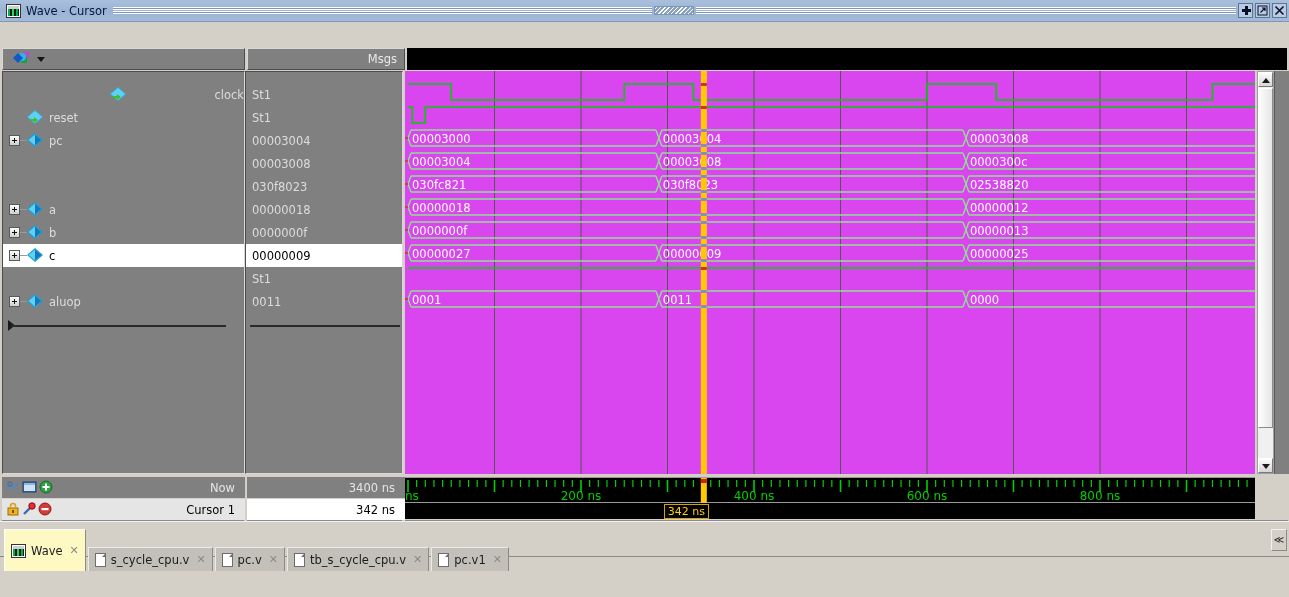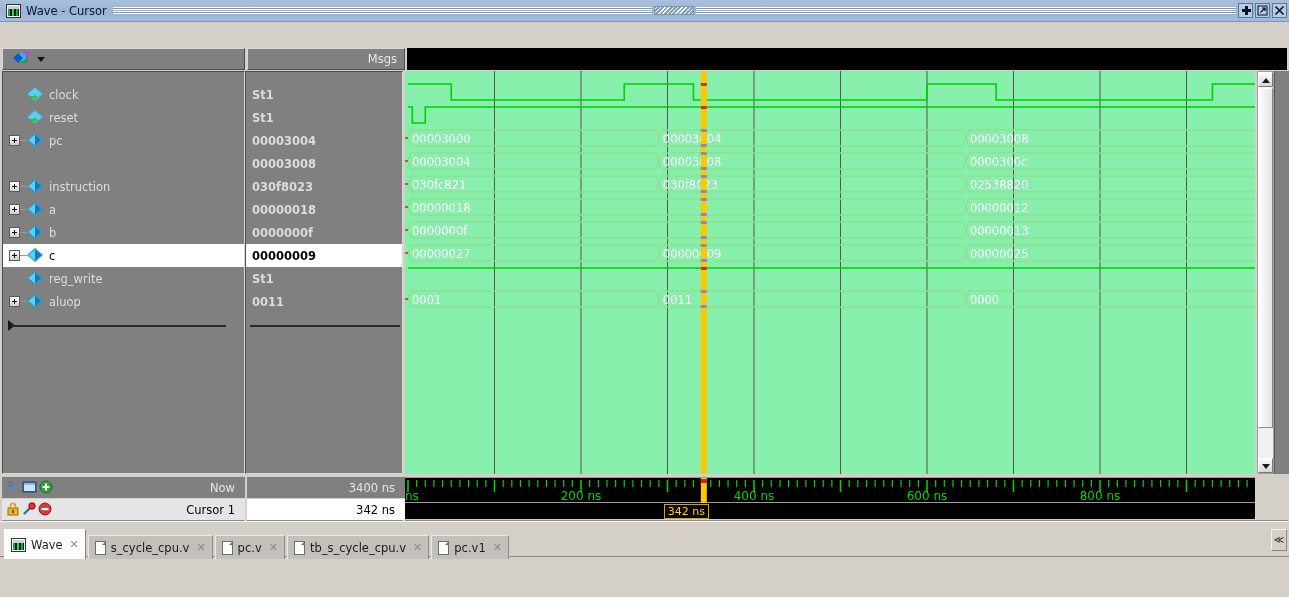--- a/index.html
+++ b/index.html
@@ -86,21 +86,20 @@
   
   .names-panel {
     position: absolute; left: 2px; top: 25px; width: 243px; height: 403px;
     background: #fff; border: 1px solid; border-color: #4d4d4d #d8d8d8 #d8d8d8 #4d4d4d;
     overflow: hidden;
   }
   .vals-panel {
     position: absolute; left: 245px; top: 25px; width: 158px; height: 403px;
     background: #fff; border: 1px solid; border-color: #4d4d4d #d8d8d8 #d8d8d8 #4d4d4d;
     overflow: hidden;
-    font-weight: bold;
   }
   .names-inner, .vals-inner { position: absolute; left: 0; top: 0; right: 0; bottom: 0; background: #808080; }
   .vrow {
     position: absolute; left: 0; right: 0; height: 23px;
     display: flex; align-items: center;
     color: #dcdcdc; font-size: 11.5px; white-space: nowrap;
   }
   .vrow.sel { background: #ffffff; color: #000; }
   .names-inner .vrow { padding-left: 6px; }
   .vals-inner .vrow { padding-left: 6px; }
@@ -125,21 +124,21 @@
     position: absolute; left: 5px; top: 248px; width: 8px; height: 11px;
   }
   .tree-rule {
     position: absolute; left: 8px; top: 253px; width: 215px; height: 2px;
     background: #2a2a2a;
   }
 
   
   .wave-panel {
     position: absolute; left: 405px; top: 25px; width: 850px; height: 403px;
-    background: #86efac; overflow: hidden;
+    background: #d946ef; overflow: hidden;
   }
   .wave-svg { position: absolute; left: 0; top: 0; }
 
   
   .vscroll {
     position: absolute; left: 1257px; top: 25px; width: 17px; height: 403px;
     background: #f0f0f0; border: 1px solid #a0a0a0;
   }
   .vs-btn {
     position: absolute; left: 0; width: 15px; height: 15px;
@@ -209,21 +208,21 @@
     position: absolute; left: 0; top: 521px; width: 1289px; height: 76px;
     background: #d4d0c8; border-top: 1px solid #f2f2f2;
   }
   .tabs { position: absolute; left: 4px; top: 7px; display: flex; align-items: flex-end; }
   .tab {
     height: 24px; display: flex; align-items: center; gap: 5px;
     padding: 0 6px 0 6px; margin-right: 2px;
     background: #c3c0b9; border: 1px solid; border-color: #eceae6 #8d8a84 #8d8a84 #eceae6;
     border-bottom: none; color: #1b1b1b; font-size: 11.5px; white-space: nowrap;
   }
-  .tab.active { background: #ffffff; height: 30px; border-color: #ffffff #8d8a84 #8d8a84 #ffffff; }
+  .tab.active { background: #fef9c3; height: 42px; border-color: #ffffff #8d8a84 #8d8a84 #ffffff; }
   .tab .doc {
     width: 11px; height: 14px; flex: none; background: #fff; border: 1px solid #6d6d6d; position: relative;
   }
   .tab .doc::after { content: ""; position: absolute; right: -1px; top: -1px;
     border-left: 4px solid transparent; border-bottom: 4px solid #6d6d6d; }
   .tab .wv {
     width: 15px; height: 14px; flex: none; background: #fff; border: 1px solid #333; position: relative; overflow: hidden;
   }
   .tab .wv::before { content:""; position:absolute; left:1px; top:4px; right:1px; bottom:1px;
     background: linear-gradient(to right,#00b050 0 2px,transparent 2px 4px,#2bd16b 4px 6px,transparent 6px 8px,#00b050 8px 10px,transparent 10px 12px),#061e10; }
@@ -280,21 +279,21 @@
           </svg>
         </span>
         <span class="caret-dn"></span>
       </div>
       <div class="hdr-vals">Msgs</div>
       <div class="hdr-wave"></div>
     </div>
 
     <div class="names-panel">
       <div class="names-inner" id="names-inner">
-          <div class="vrow" style="top: 11px;">
+          <div class="vrow" style="top: 11px; justify-content: space-between;">
             <span class="spacer-l"></span>
             <span class="dia">
               <svg width="17" height="15">
                 <polygon points="8,0 16,7 8,14 0,7" fill="#29b7e8"></polygon>
                 <polygon points="8,1 15,7 8,13 1,7" fill="#5fd0f5"></polygon>
                 <path d="M3 9 l4 0 0 -2 4 3 -4 3 0 -2 -4 0z" fill="#3fbf2a"></path>
               </svg>
             </span>
             <span class="nm">clock</span>
           </div>
@@ -314,32 +313,20 @@
             <span class="elbow"></span>
             <span class="dia">
               <svg width="17" height="15">
                 <polygon points="8,0 16,7 8,14 0,7" fill="#1b9fd4"></polygon>
                 <polygon points="8,1.5 14.5,7 8,12.5 1.5,7" fill="#5fd0f5"></polygon>
                 <polygon points="8,1.5 8,12.5 14.5,7" fill="#1578ba"></polygon>
               </svg>
             </span>
             <span class="nm">pc</span>
           </div>
-          <div class="vrow" style="top: 103px;">
-            <span class="expander"></span>
-            <span class="elbow"></span>
-            <span class="dia">
-              <svg width="17" height="15">
-                <polygon points="8,0 16,7 8,14 0,7" fill="#1b9fd4"></polygon>
-                <polygon points="8,1.5 14.5,7 8,12.5 1.5,7" fill="#5fd0f5"></polygon>
-                <polygon points="8,1.5 8,12.5 14.5,7" fill="#1578ba"></polygon>
-              </svg>
-            </span>
-            <span class="nm">instruction</span>
-          </div>
           <div class="vrow" style="top: 126px;">
             <span class="expander"></span>
             <span class="elbow"></span>
             <span class="dia">
               <svg width="17" height="15">
                 <polygon points="8,0 16,7 8,14 0,7" fill="#1b9fd4"></polygon>
                 <polygon points="8,1.5 14.5,7 8,12.5 1.5,7" fill="#5fd0f5"></polygon>
                 <polygon points="8,1.5 8,12.5 14.5,7" fill="#1578ba"></polygon>
               </svg>
             </span>
@@ -361,31 +348,20 @@
             <span class="expander"></span>
             <span class="elbow"></span>
             <span class="dia">
               <svg width="17" height="15">
                 <polygon points="8,0 16,7 8,14 0,7" fill="#1b9fd4"></polygon>
                 <polygon points="8,1.5 14.5,7 8,12.5 1.5,7" fill="#5fd0f5"></polygon>
                 <polygon points="8,1.5 8,12.5 14.5,7" fill="#1578ba"></polygon>
               </svg>
             </span>
             <span class="nm">c</span>
-          </div>
-          <div class="vrow" style="top: 195px;">
-            <span class="spacer-l"></span>
-            <span class="dia">
-              <svg width="17" height="15">
-                <polygon points="8,0 16,7 8,14 0,7" fill="#1b9fd4"></polygon>
-                <polygon points="8,1.5 14.5,7 8,12.5 1.5,7" fill="#5fd0f5"></polygon>
-                <polygon points="8,1.5 8,12.5 14.5,7" fill="#1578ba"></polygon>
-              </svg>
-            </span>
-            <span class="nm">reg_write</span>
           </div>
           <div class="vrow" style="top: 218px;">
             <span class="expander"></span>
             <span class="elbow"></span>
             <span class="dia">
               <svg width="17" height="15">
                 <polygon points="8,0 16,7 8,14 0,7" fill="#1b9fd4"></polygon>
                 <polygon points="8,1.5 14.5,7 8,12.5 1.5,7" fill="#5fd0f5"></polygon>
                 <polygon points="8,1.5 8,12.5 14.5,7" fill="#1578ba"></polygon>
               </svg>

